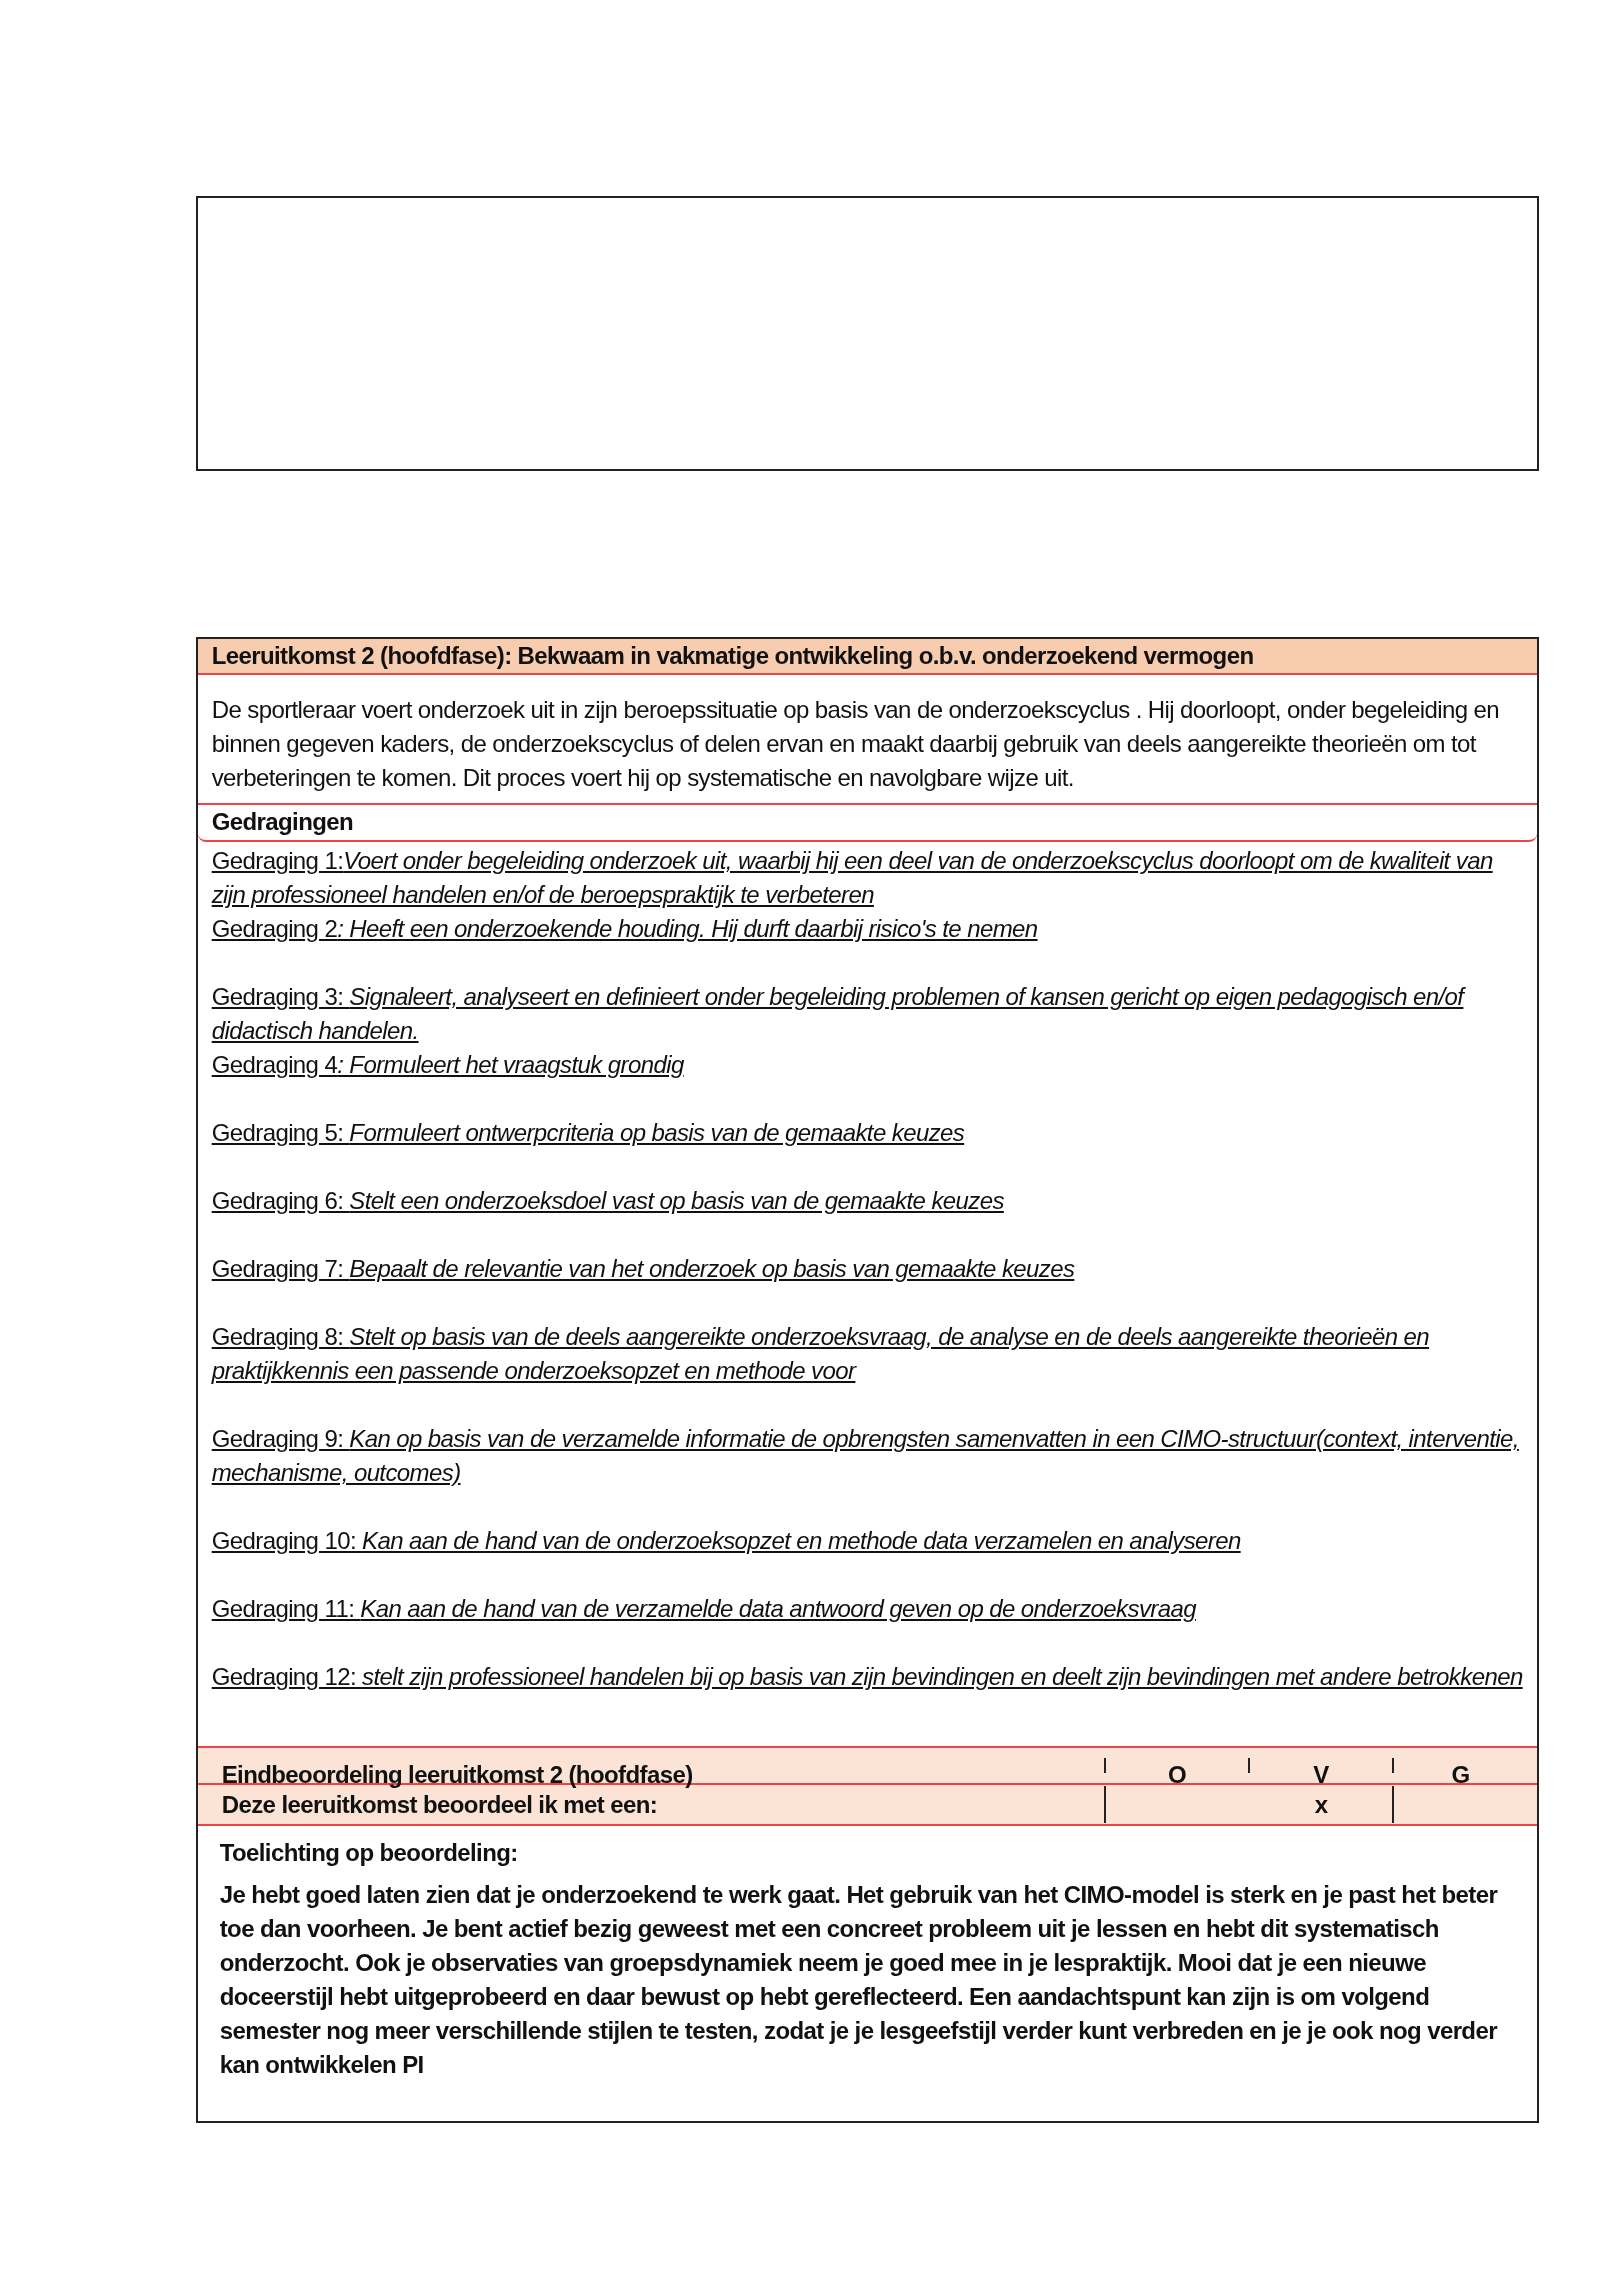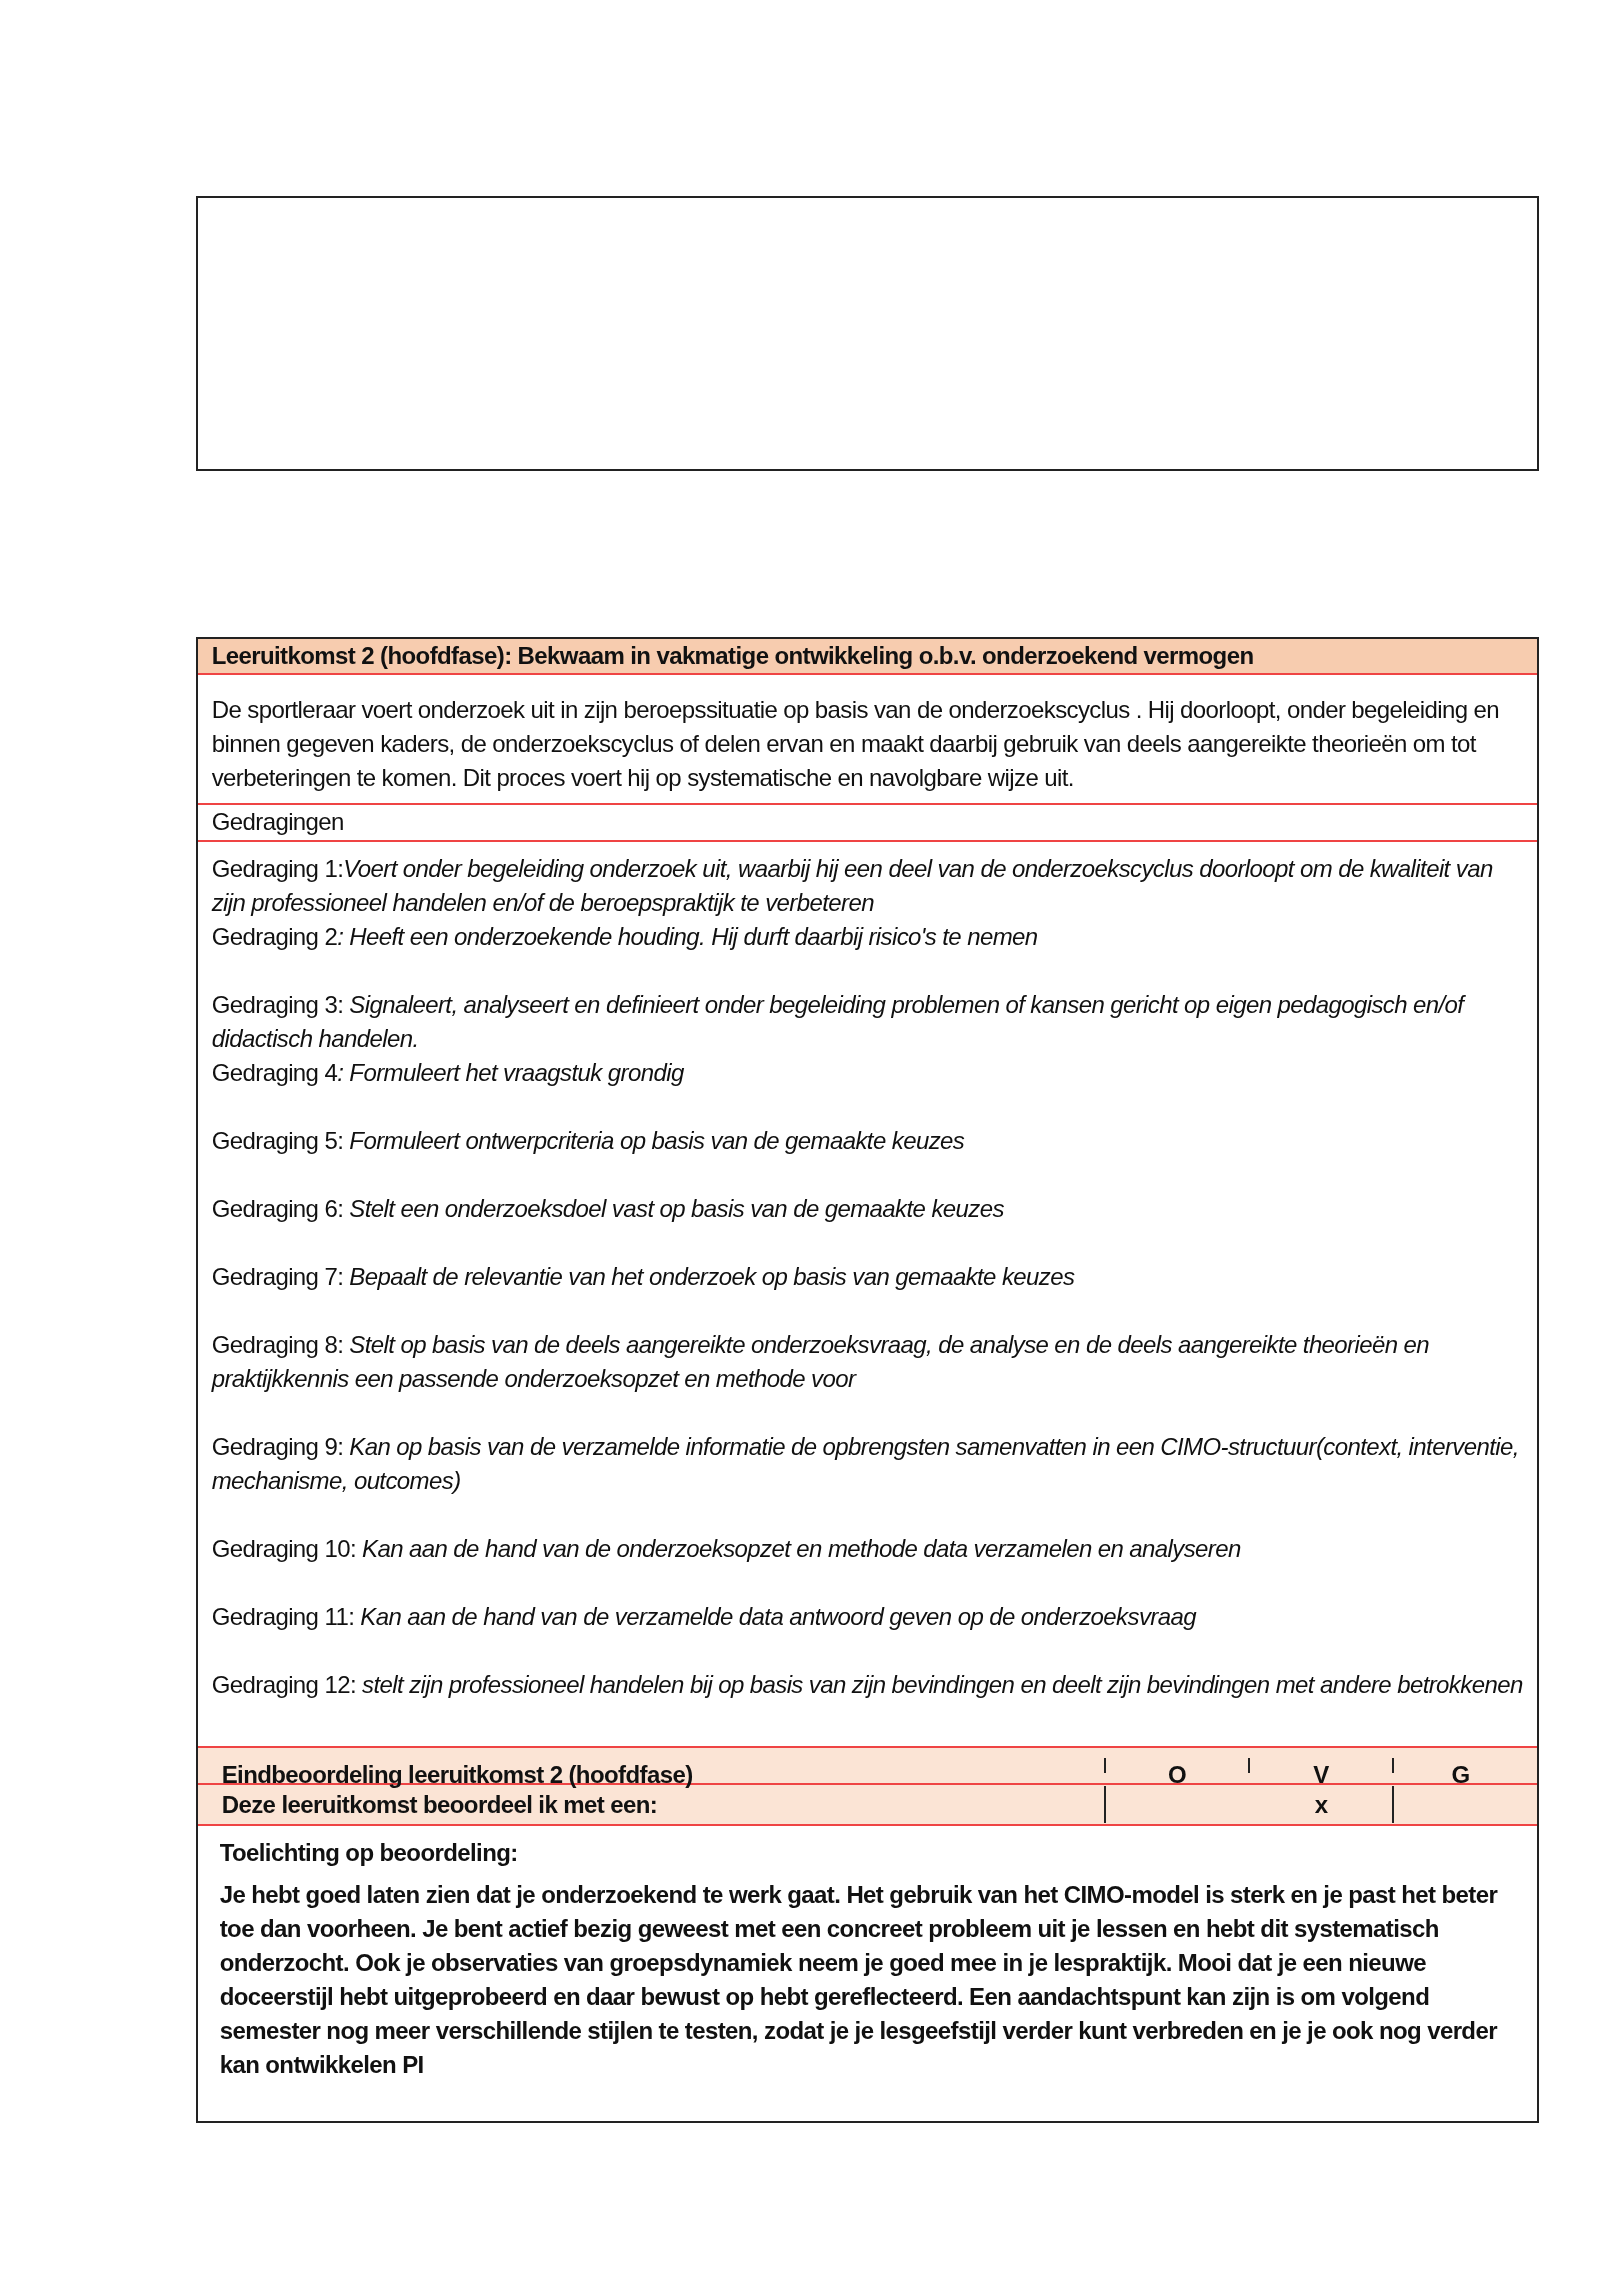--- a/index.html
+++ b/index.html
@@ -14,22 +14,22 @@
     .rubric {
       position: absolute; left: 196px; top: 637px; width: 1343px;
       border: 2px solid #222; box-sizing: border-box;
       font-size: 24px; line-height: 34px;
       letter-spacing: -0.6px;
     }
     .row { border-bottom: 2px solid #ef4444; box-sizing: border-box; padding: 0 13.7px; }
     .row:last-child { border-bottom: none; }
     .hdr { background: #F7CCAF; font-weight: bold; height: 36px; line-height: 33px; }
     .desc { height: 130px; padding-top: 18px; }
-    .sub-hdr { font-weight: normal; height: 37px; line-height: 33px; }
-    .beh { height: 906px; padding-top: 10px; }
+    .sub-hdr { font-weight: bold; height: 37px; line-height: 33px; border-radius: 8px; }
+    .beh { height: 906px; padding-top: 2px; text-decoration: underline; }
     .beh p { margin: 0; }
     .beh .gap { height: 34px; }
     .beh i { font-style: italic; }
 
     .grade-row { display: flex; padding: 10px; background: #FBE4D5; font-weight: bold; }
     .grade-row .lbl { flex: 0 0 898px; padding: 0 13.7px; box-sizing: border-box; border-right: 2px solid #222; }
     .grade-row .col { flex: 0 0 144px; text-align: center; border-right: 2px solid #222; box-sizing: border-box; }
     .grade-row .col:last-child { flex: 1 1 auto; border-right: none; }
     .grade-head { height: 37px; line-height: 34px; }
     .grade-val { height: 41px; line-height: 37px; align-items: center; }

